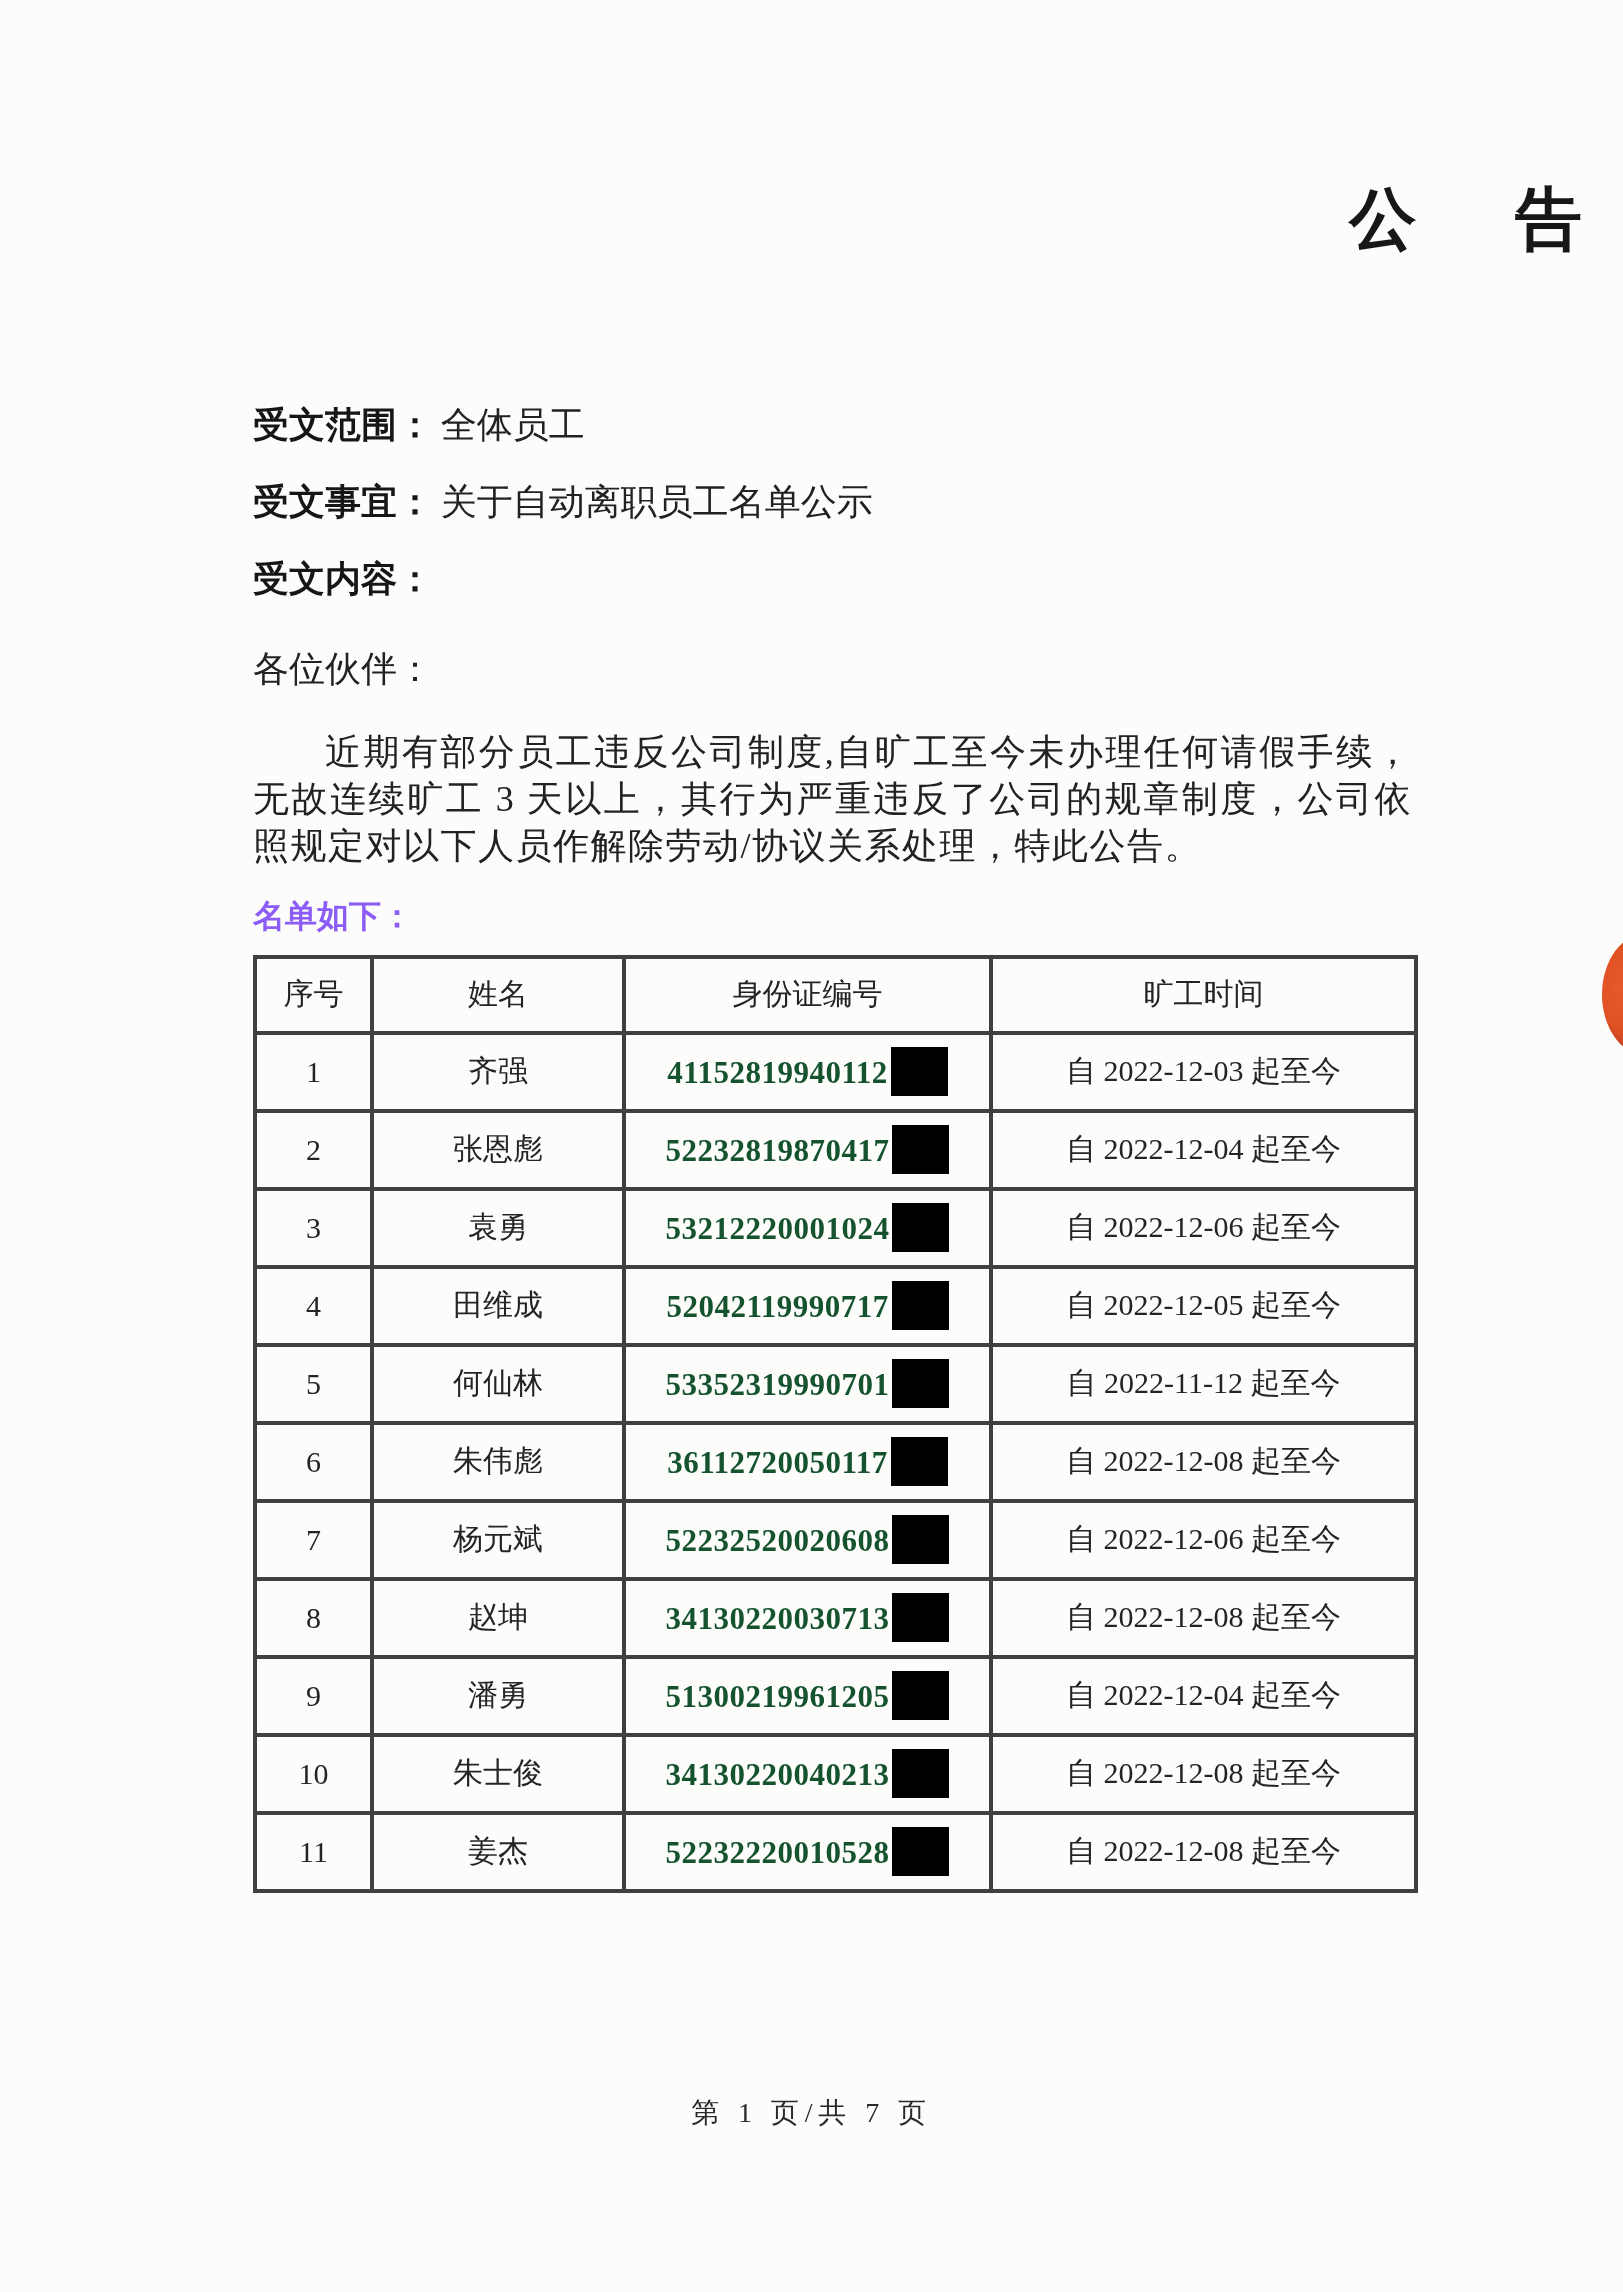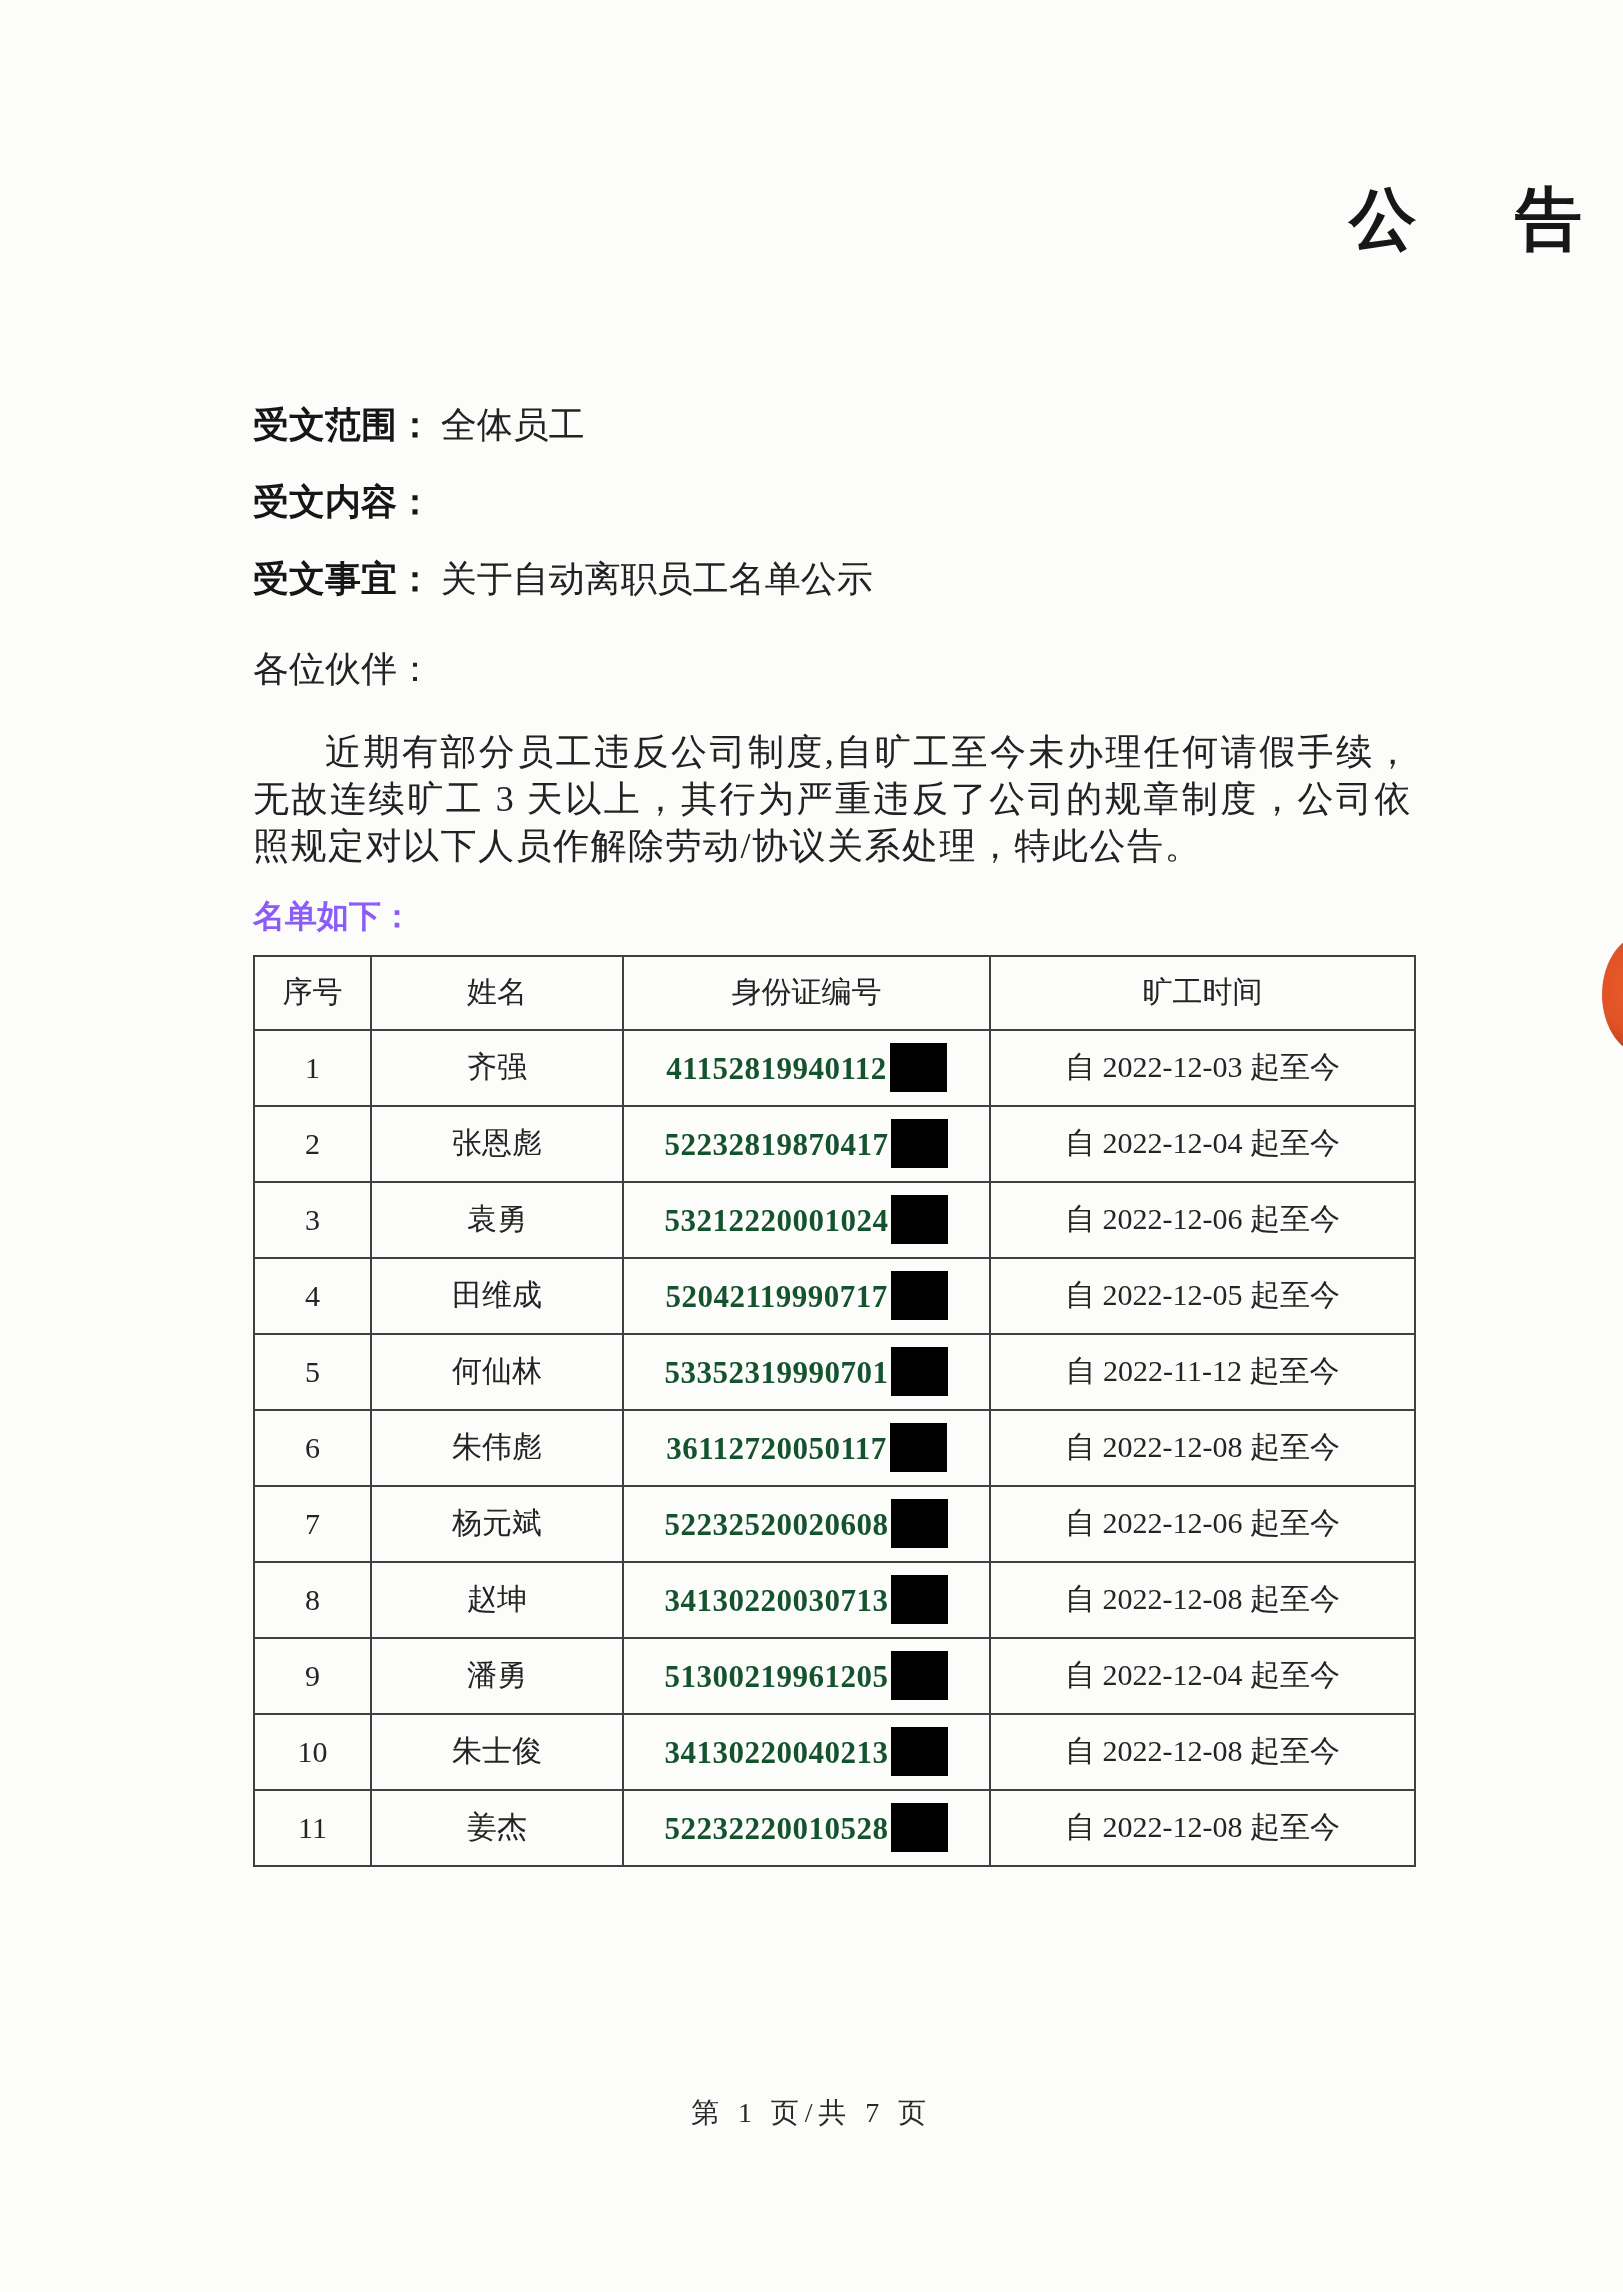--- a/index.html
+++ b/index.html
@@ -73,21 +73,21 @@
     font-weight: bold;
     color: #8b5cf6;
   }
   table.roster {
     margin-top: 15.7px;
     border-collapse: collapse;
     width: 1160px;
     table-layout: fixed;
   }
   table.roster th, table.roster td {
-    border: 2px solid #404040;
+    border: 4px solid #404040;
     text-align: center;
     vertical-align: middle;
     font-weight: normal;
     font-size: 30px;
     color: #242424;
     height: 74px;
     padding: 0;
     overflow: hidden;
   }
   table.roster th {
@@ -134,24 +134,24 @@
 
   <div class="doc-title">公 告</div>
 
   <div class="content">
 
     <div class="meta-block">
       <div class="meta-line">
         <span class="meta-label">受文范围：</span><span class="meta-value">全体员工</span>
       </div>
       <div class="meta-line">
-        <span class="meta-label">受文内容：</span>
+        <span class="meta-label">受文事宜：</span><span class="meta-value">关于自动离职员工名单公示</span>
       </div>
       <div class="meta-line">
-        <span class="meta-label">受文事宜：</span><span class="meta-value">关于自动离职员工名单公示</span>
+        <span class="meta-label">受文内容：</span>
       </div>
     </div>
 
     <div class="salutation">各位伙伴：</div>
 
     <div class="body-para">近期有部分员工违反公司制度,自旷工至今未办理任何请假手续，无故连续旷工 3 天以上，其行为严重违反了公司的规章制度，公司依照规定对以下人员作解除劳动/协议关系处理，特此公告。</div>
 
     <div class="list-intro">名单如下：</div>
 
     <table class="roster">

